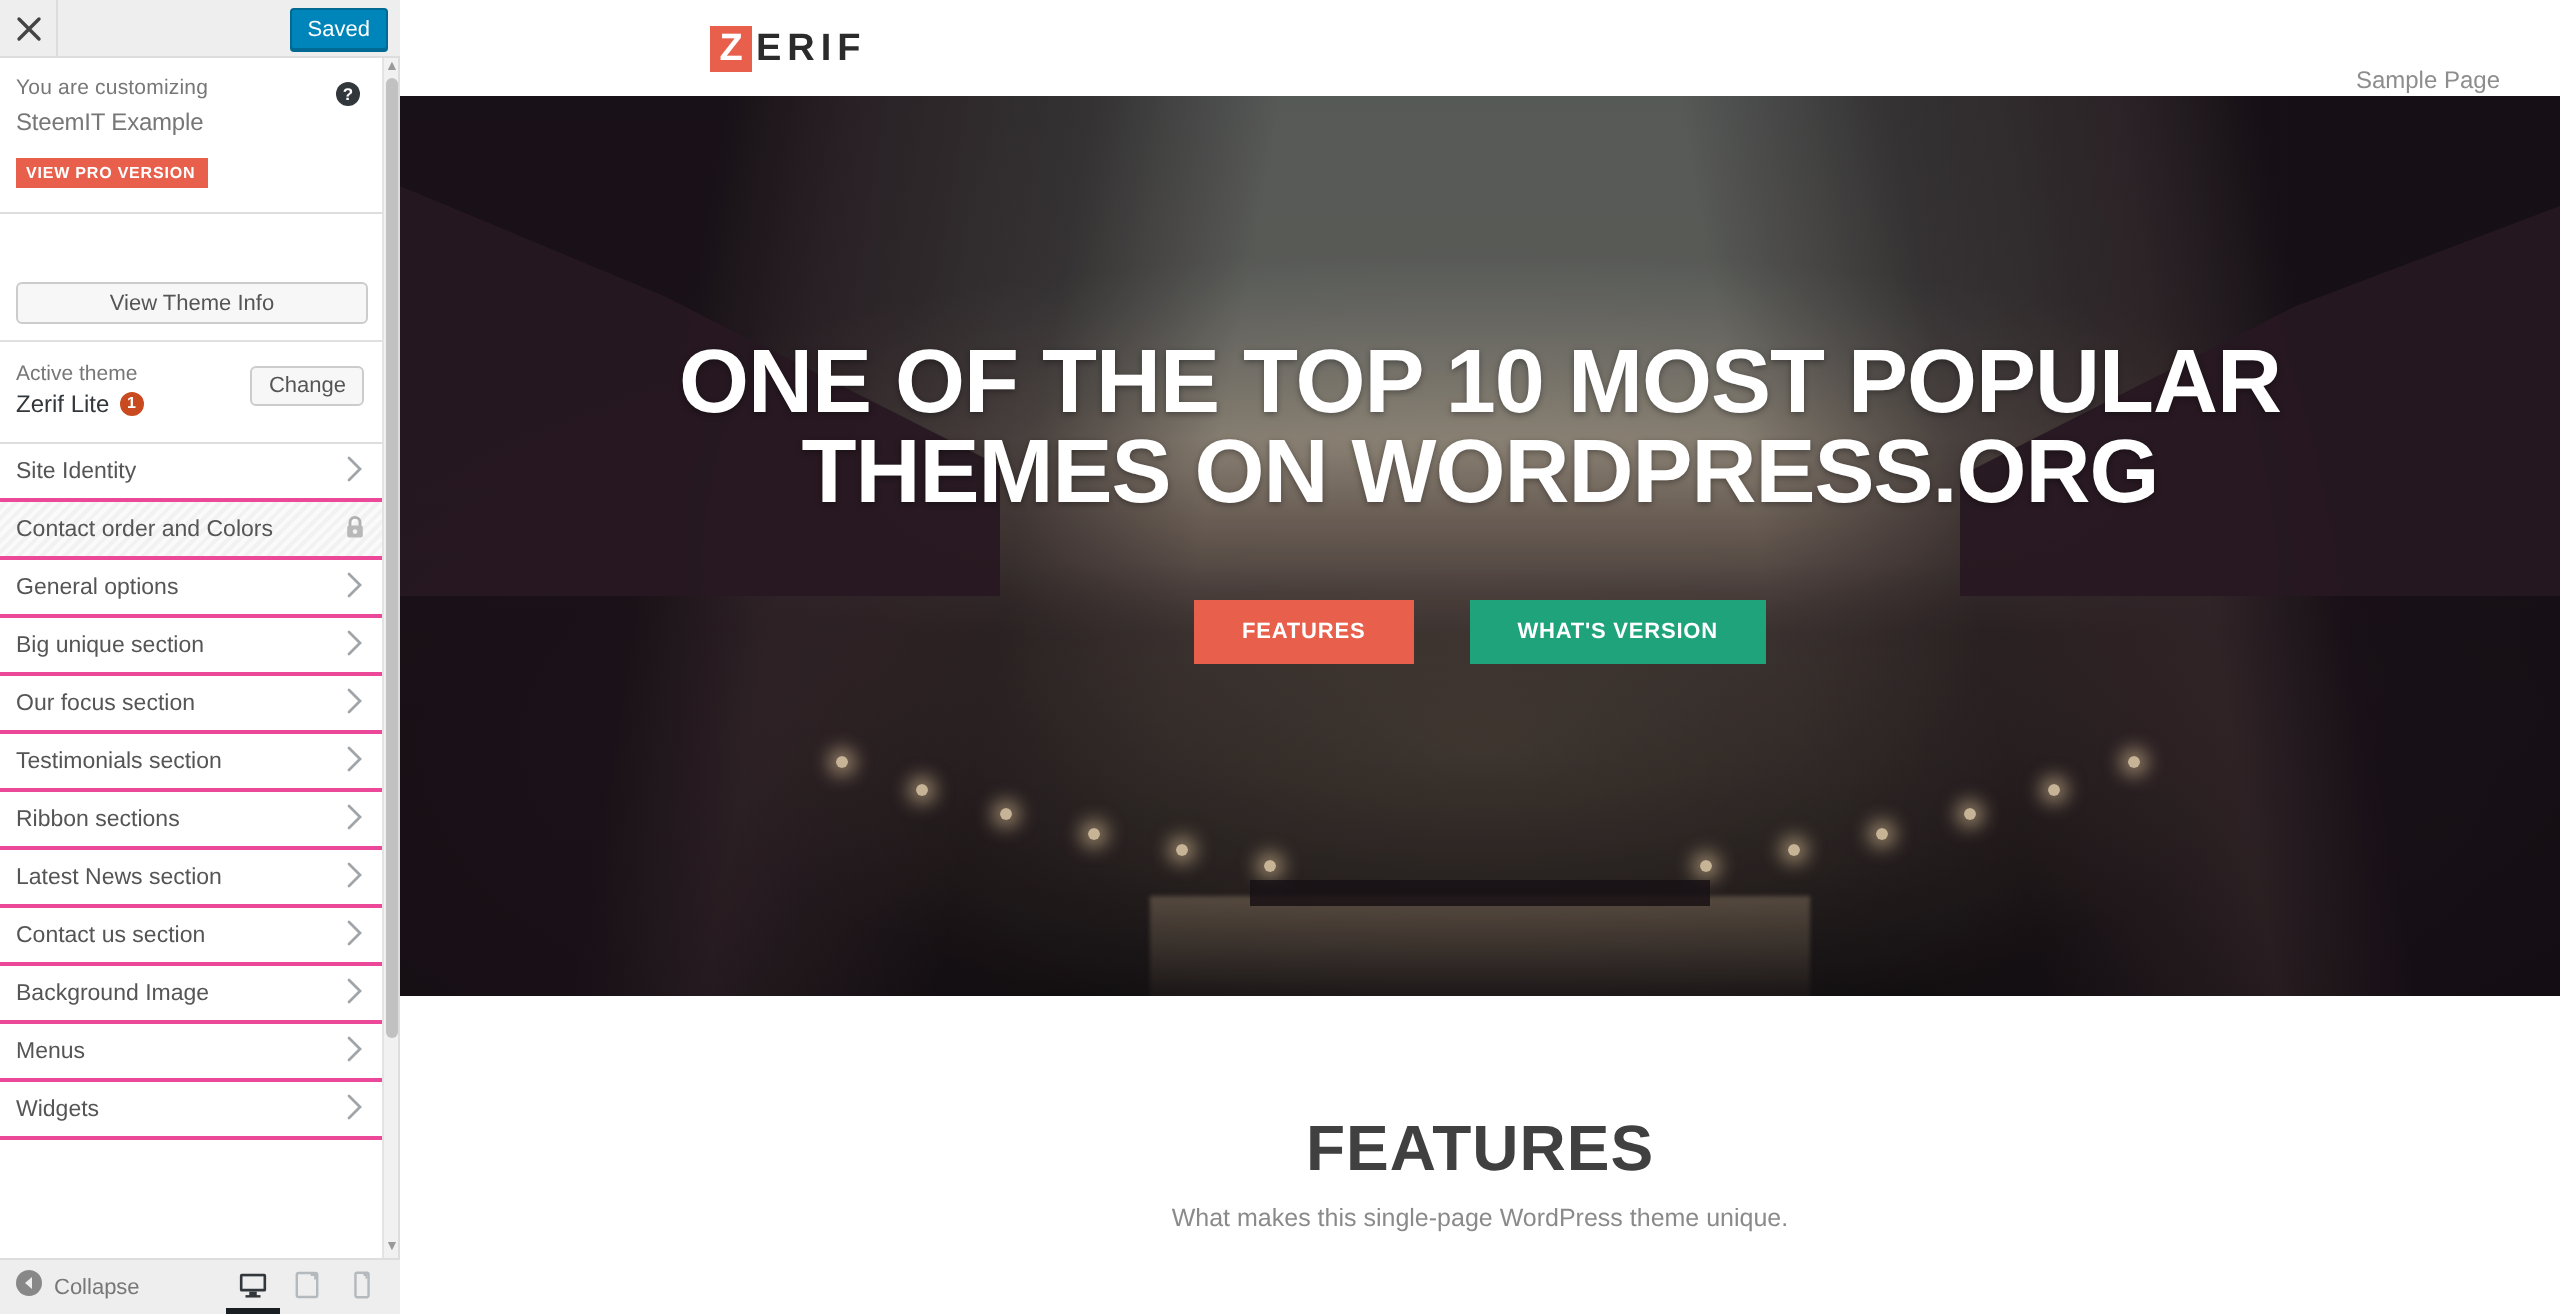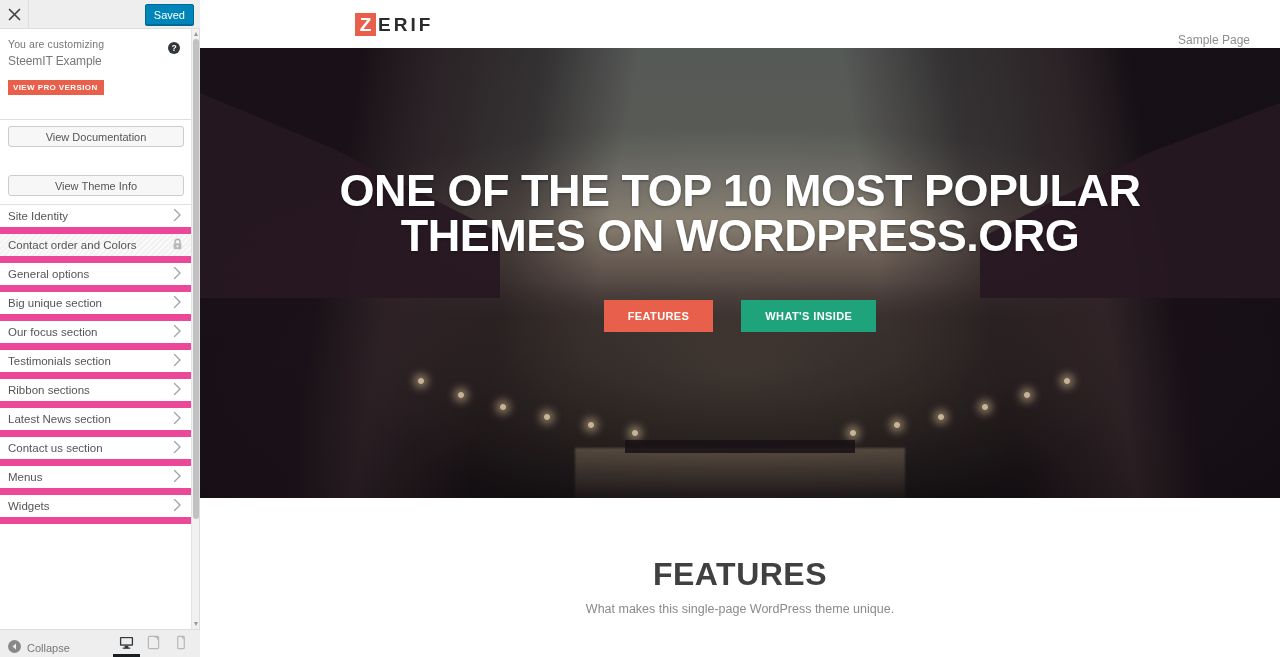--- a/index.html
+++ b/index.html
@@ -73,21 +73,21 @@
   #track-arrow-up, #track-arrow-down {
     position: absolute; left: 0; width: 8px; height: 10px;
     font-size: 7px; color: #999; text-align: center; line-height: 10px;
   }
   #track-arrow-up { top: 0; }
   #track-arrow-down { bottom: 0; }
 
   
   #customizing-header {
     position: relative;
-    padding: 9px 12px 24px 8px;
+    padding: 9px 12px 12px 8px;
     background: #fff;
     border-bottom: 1px solid #ddd;
   }
   .cust-label {
     font-size: 10.5px; color: #777; letter-spacing: .1px;
     margin-bottom: 1px;
   }
   .cust-title {
     font-size: 12px; color: #777; font-weight: 400;
     letter-spacing: -.1px; line-height: 20px;
@@ -153,21 +153,21 @@
 
   
   #panel-list { background: #fff; }
   .panel-row {
     position: relative;
     height: 29px;
     padding: 0 30px 0 8px;
     display: flex; align-items: center;
     font-size: 11.5px;
     color: #555;
-    border-bottom: 7px solid #ec4899;
+    border-bottom: 2px solid #ec4899;
     cursor: pointer;
     background: #fff;
   }
   .panel-row.locked {
     background-color: #f7f7f7;
     background-image: repeating-linear-gradient(
       -45deg,
       #f2f2f2 0, #f2f2f2 2px,
       #fafafa 2px, #fafafa 4px);
     color: #555;
@@ -181,21 +181,21 @@
     position: absolute; right: 9px; top: 50%;
     transform: translateY(-50%);
   }
 
   
   #sidebar-footer {
     position: absolute; left: 0; bottom: 0;
     width: 200px; height: 28px;
     background: #eee;
     border-top: 1px solid #ddd;
-    display: flex; align-items: flex-end;
+    display: flex; align-items: center;
   }
   #collapse-btn {
     display: flex; align-items: center; gap: 6px;
     padding-left: 8px; cursor: pointer;
   }
   #collapse-label { font-size: 11px; color: #777; }
   #device-buttons {
     position: absolute; right: 6px; bottom: 0; top: 0;
     display: flex; align-items: stretch;
   }
@@ -393,24 +393,31 @@
         <div id="pro-badge">VIEW PRO VERSION</div>
         <div id="help-icon">
           <svg width="12" height="12" viewBox="0 0 12 12" aria-hidden="true">
             <circle cx="6" cy="6" r="6" fill="#32373c"></circle>
             <text x="6" y="9" font-size="8.5" font-family="Liberation Sans, sans-serif" fill="#fff" text-anchor="middle" font-weight="bold">?</text>
           </svg>
         </div>
       </div>
 
       <div id="doc-buttons">
-        <div class="doc-btn">View Documentation</div>
         <div class="doc-btn">View Theme Info</div>
       </div>
 
+      <div id="active-theme-row">
+        <div id="active-theme-label">Active theme</div>
+        <div id="active-theme-name">
+          <span>Zerif Lite</span>
+          <span id="theme-update-badge">1</span>
+        </div>
+        <div id="change-theme-btn">Change</div>
+      </div>
 
       <div id="panel-list">
           <div class="panel-row">
             <span>Site Identity</span>
             <span class="chev"><svg width="9" height="13" viewBox="0 0 9 13" aria-hidden="true">
                 <path d="M1.5 1 L7 6.5 L1.5 12" fill="none" stroke="currentColor" stroke-width="1.4" stroke-linecap="round"></path>
               </svg></span>
           </div>
           <div class="panel-row locked">
             <span>Contact order and Colors</span>
@@ -451,20 +458,26 @@
               </svg></span>
           </div>
           <div class="panel-row">
             <span>Latest News section</span>
             <span class="chev"><svg width="9" height="13" viewBox="0 0 9 13" aria-hidden="true">
                 <path d="M1.5 1 L7 6.5 L1.5 12" fill="none" stroke="currentColor" stroke-width="1.4" stroke-linecap="round"></path>
               </svg></span>
           </div>
           <div class="panel-row">
             <span>Contact us section</span>
+            <span class="chev"><svg width="9" height="13" viewBox="0 0 9 13" aria-hidden="true">
+                <path d="M1.5 1 L7 6.5 L1.5 12" fill="none" stroke="currentColor" stroke-width="1.4" stroke-linecap="round"></path>
+              </svg></span>
+          </div>
+          <div class="panel-row">
+            <span>Background Image</span>
             <span class="chev"><svg width="9" height="13" viewBox="0 0 9 13" aria-hidden="true">
                 <path d="M1.5 1 L7 6.5 L1.5 12" fill="none" stroke="currentColor" stroke-width="1.4" stroke-linecap="round"></path>
               </svg></span>
           </div>
           <div class="panel-row">
             <span>Menus</span>
             <span class="chev"><svg width="9" height="13" viewBox="0 0 9 13" aria-hidden="true">
                 <path d="M1.5 1 L7 6.5 L1.5 12" fill="none" stroke="currentColor" stroke-width="1.4" stroke-linecap="round"></path>
               </svg></span>
           </div>
@@ -552,21 +565,21 @@
       <div id="bridge"></div>
       <div id="hero-overlay"></div>
 
       <div id="hero-content">
         <h1 id="hero-title">
           <span>ONE OF THE TOP 10 MOST POPULAR</span><br>
           <span>THEMES ON WORDPRESS.ORG</span>
         </h1>
         <div id="hero-buttons">
           <button class="hero-btn" id="btn-features">FEATURES</button>
-          <button class="hero-btn" id="btn-inside">WHAT'S INSIDE</button>
+          <button class="hero-btn" id="btn-inside">WHAT'S VERSION</button>
         </div>
       </div>
     </section>
 
     <section id="features-section">
       <h2 id="features-title">FEATURES</h2>
       <p id="features-sub">What makes this single-page WordPress theme unique.</p>
     </section>
 
   </main>

